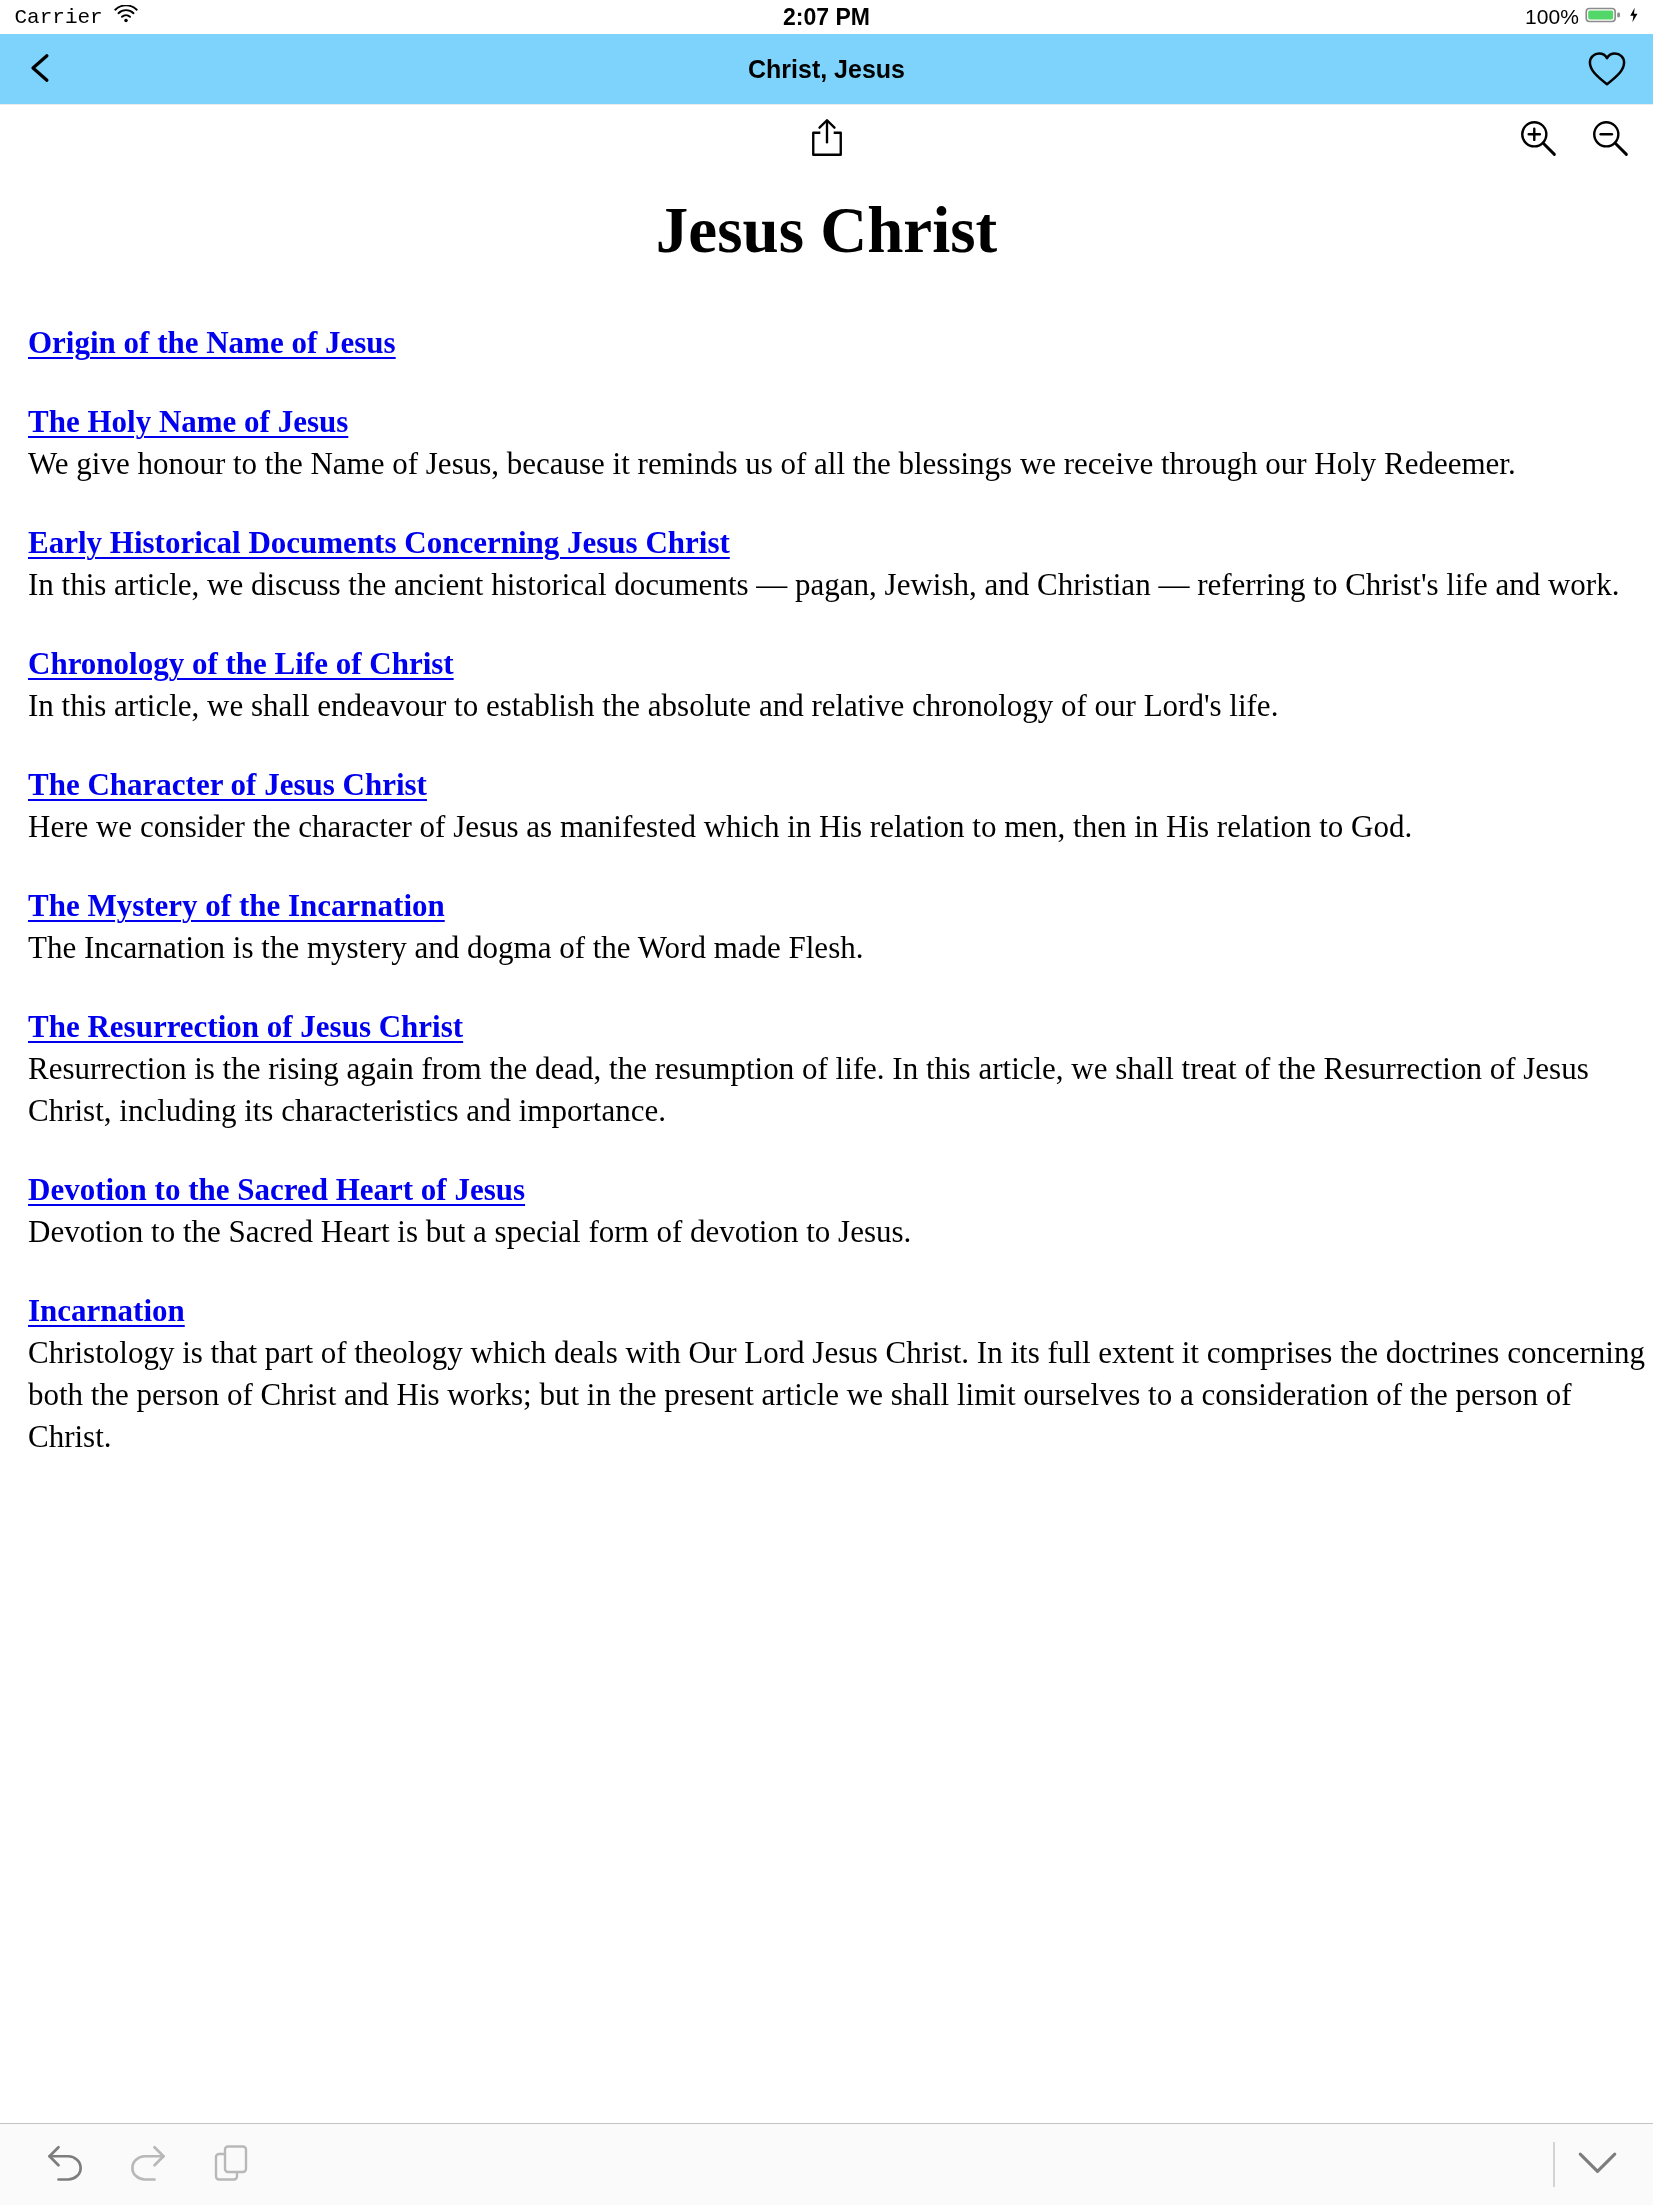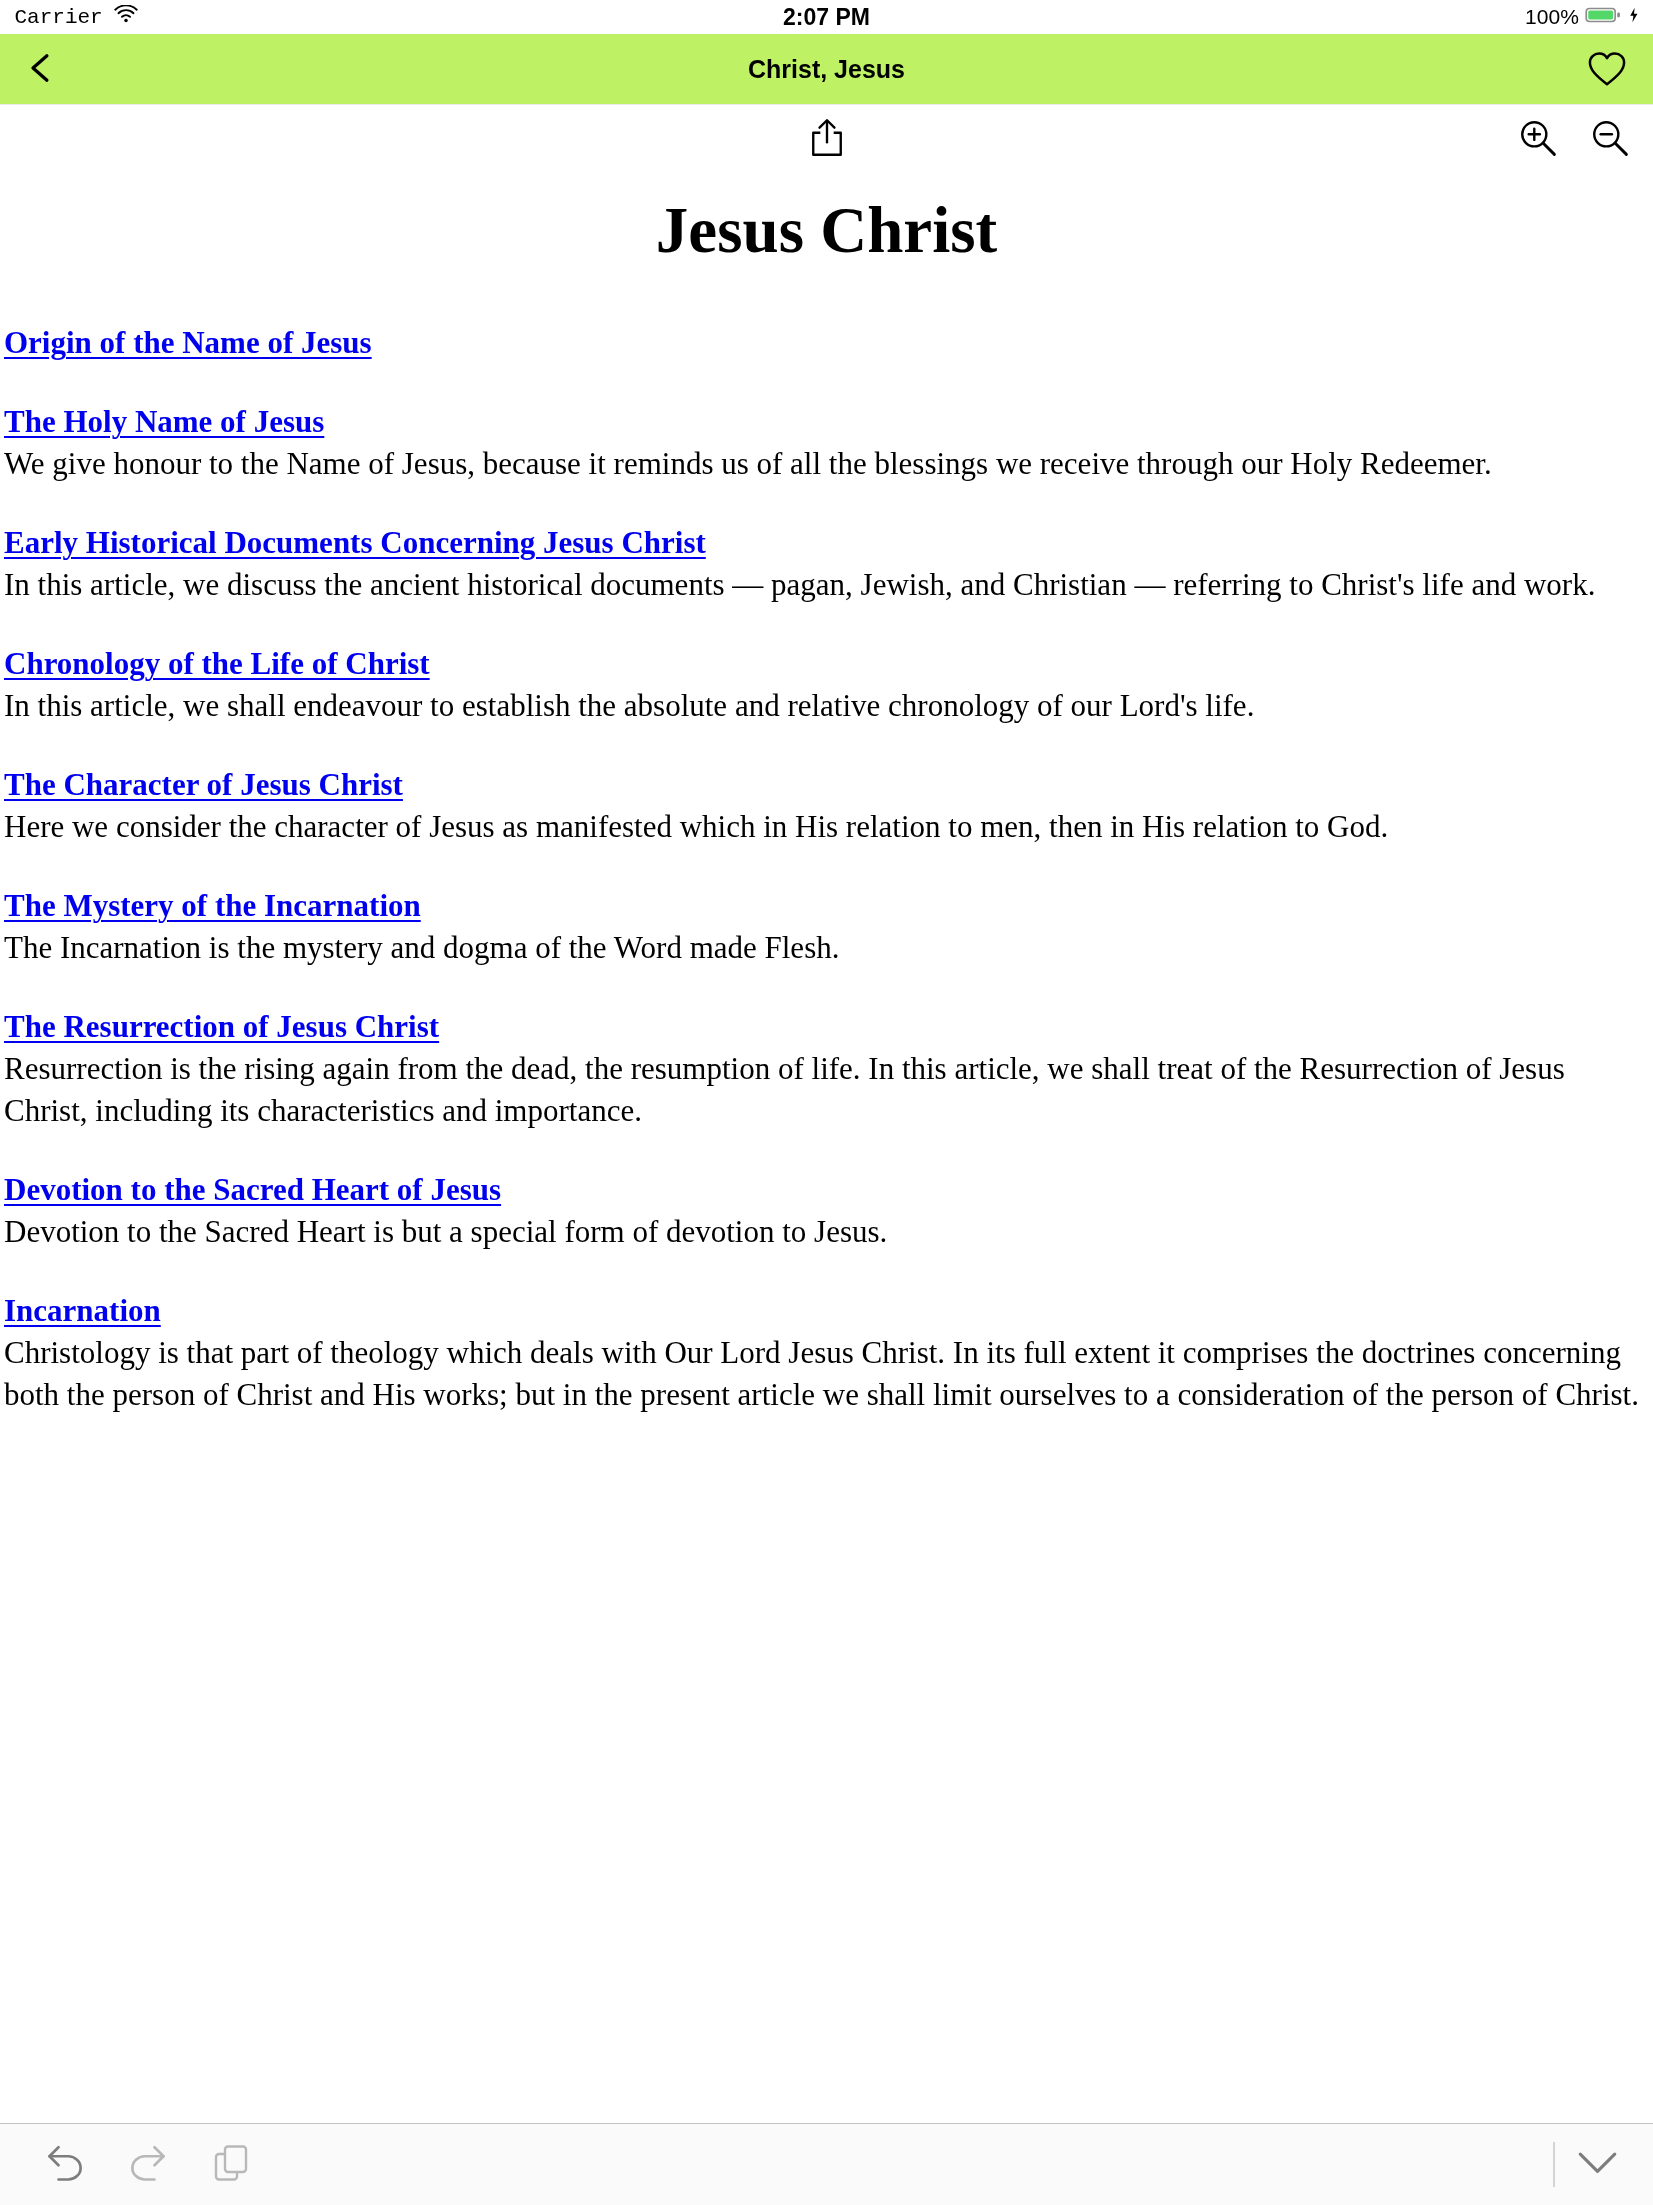--- a/index.html
+++ b/index.html
@@ -28,21 +28,21 @@
   }
   .status-right { display: flex; align-items: flex-end; gap: 6.5px; z-index: 1; }
 
   
   .nav-bar {
     height: 71px;
     display: flex; align-items: center;
     padding: 0 24px;
     position: relative;
     border-bottom: 0.8px solid #ececec;
-    background: #bef264;
+    background: #7dd3fc;
   }
   .nav-title {
     position: absolute; left: 0; right: 0; text-align: center;
     font-size: 25px; font-weight: 700;
   }
   .icon-btn {
     background: none; border: none; padding: 0; cursor: pointer;
     display: inline-flex; align-items: center; justify-content: center;
   }
   .nav-bar .icon-btn { z-index: 1; }
@@ -68,21 +68,21 @@
     line-height: 42px;
   }
   .page-title {
     font-family: "Liberation Serif", "DejaVu Serif", serif;
     font-size: 65px; line-height: 77px;
     font-weight: 700;
     text-align: center;
     margin-top: 19.4px;
     margin-bottom: 53px;
   }
-  .section { margin-bottom: 37px; }
+  .section { margin-bottom: 37px; margin-left: 24px; }
   .section a.article-link {
     display: inline-block;
     color: #0000EE;
     font-weight: 700;
     text-decoration: underline;
     text-decoration-thickness: 2.4px;
     text-underline-offset: 4px;
     cursor: pointer;
   }
   .section p { margin: 0; }

